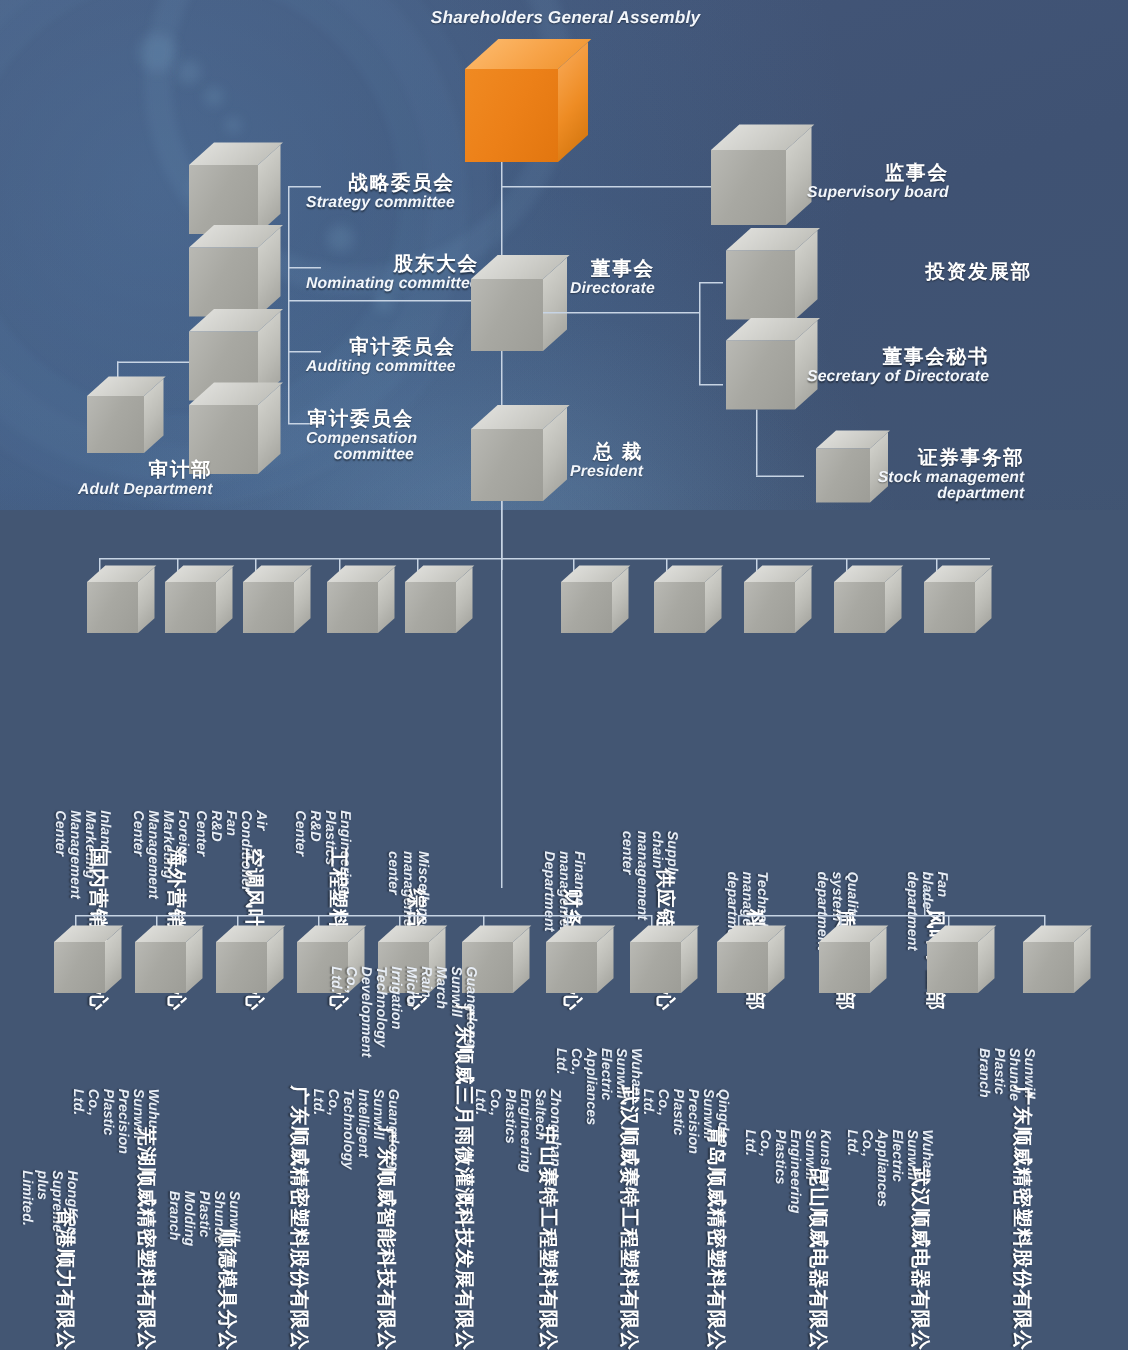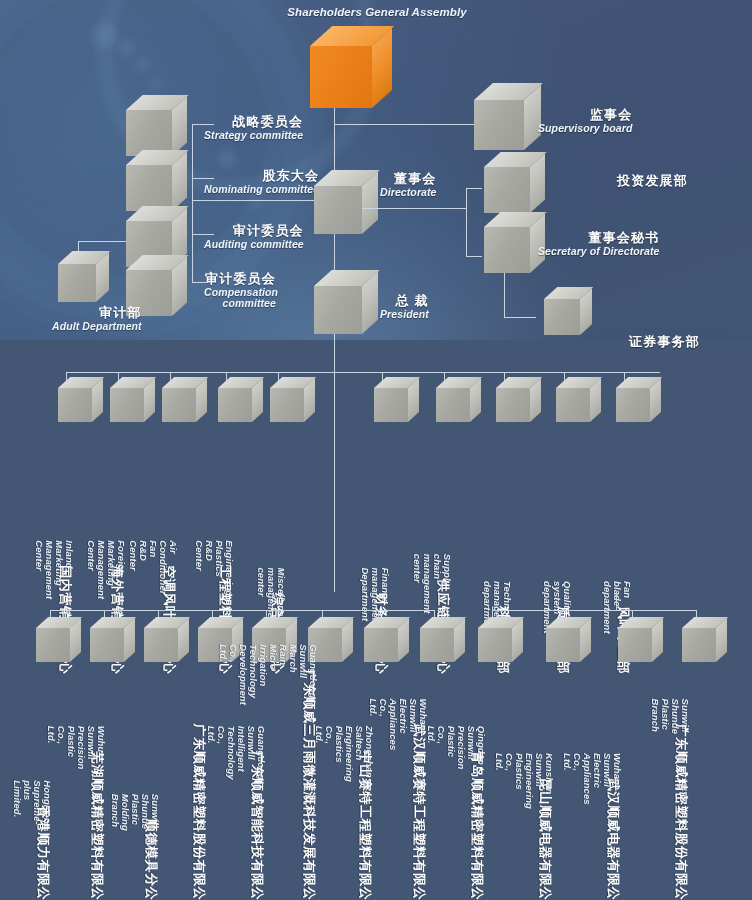--- a/index.html
+++ b/index.html
@@ -274,22 +274,23 @@
 <div class="lbl" style="left:538px; top:231px;">
   <div class="cn">董事会秘书</div>
   <div class="en">Secretary of Directorate</div>
 </div>
 
 <div class="cube" style="left:544px; top:299px; width:36px; height:36px;">
   <div class="face-front"></div>
   <div class="face-top" style="height:12px; top:-12px; transform:skewX(-48deg); width:36px;"></div>
   <div class="face-side" style="width:12px; height:36px; right:-12px; transform:skewY(-42deg);"></div>
 </div>
-<div class="lbl" style="left:570px; top:298px; width:130px;margin-top:37px;">
+<div class="lbl" style="left:553px; top:298px; width:130px;">
   <div class="cn">证券事务部</div>
+  <div class="en" style="white-space:normal;">Stock management department</div>
 </div>
 
 <div class="ln lnv" style="left:334px; top:334px; height:46px;"></div>
 <div class="ln lnh" style="left:66px; top:372px; width:594px;"></div>
 
 <div class="ln lnv" style="left:66px;  top:372px; height:16px;"></div>
 <div class="ln lnv" style="left:118px; top:372px; height:16px;"></div>
 <div class="ln lnv" style="left:170px; top:372px; height:16px;"></div>
 <div class="ln lnv" style="left:226px; top:372px; height:16px;"></div>
 <div class="ln lnv" style="left:278px; top:372px; height:16px;"></div>

